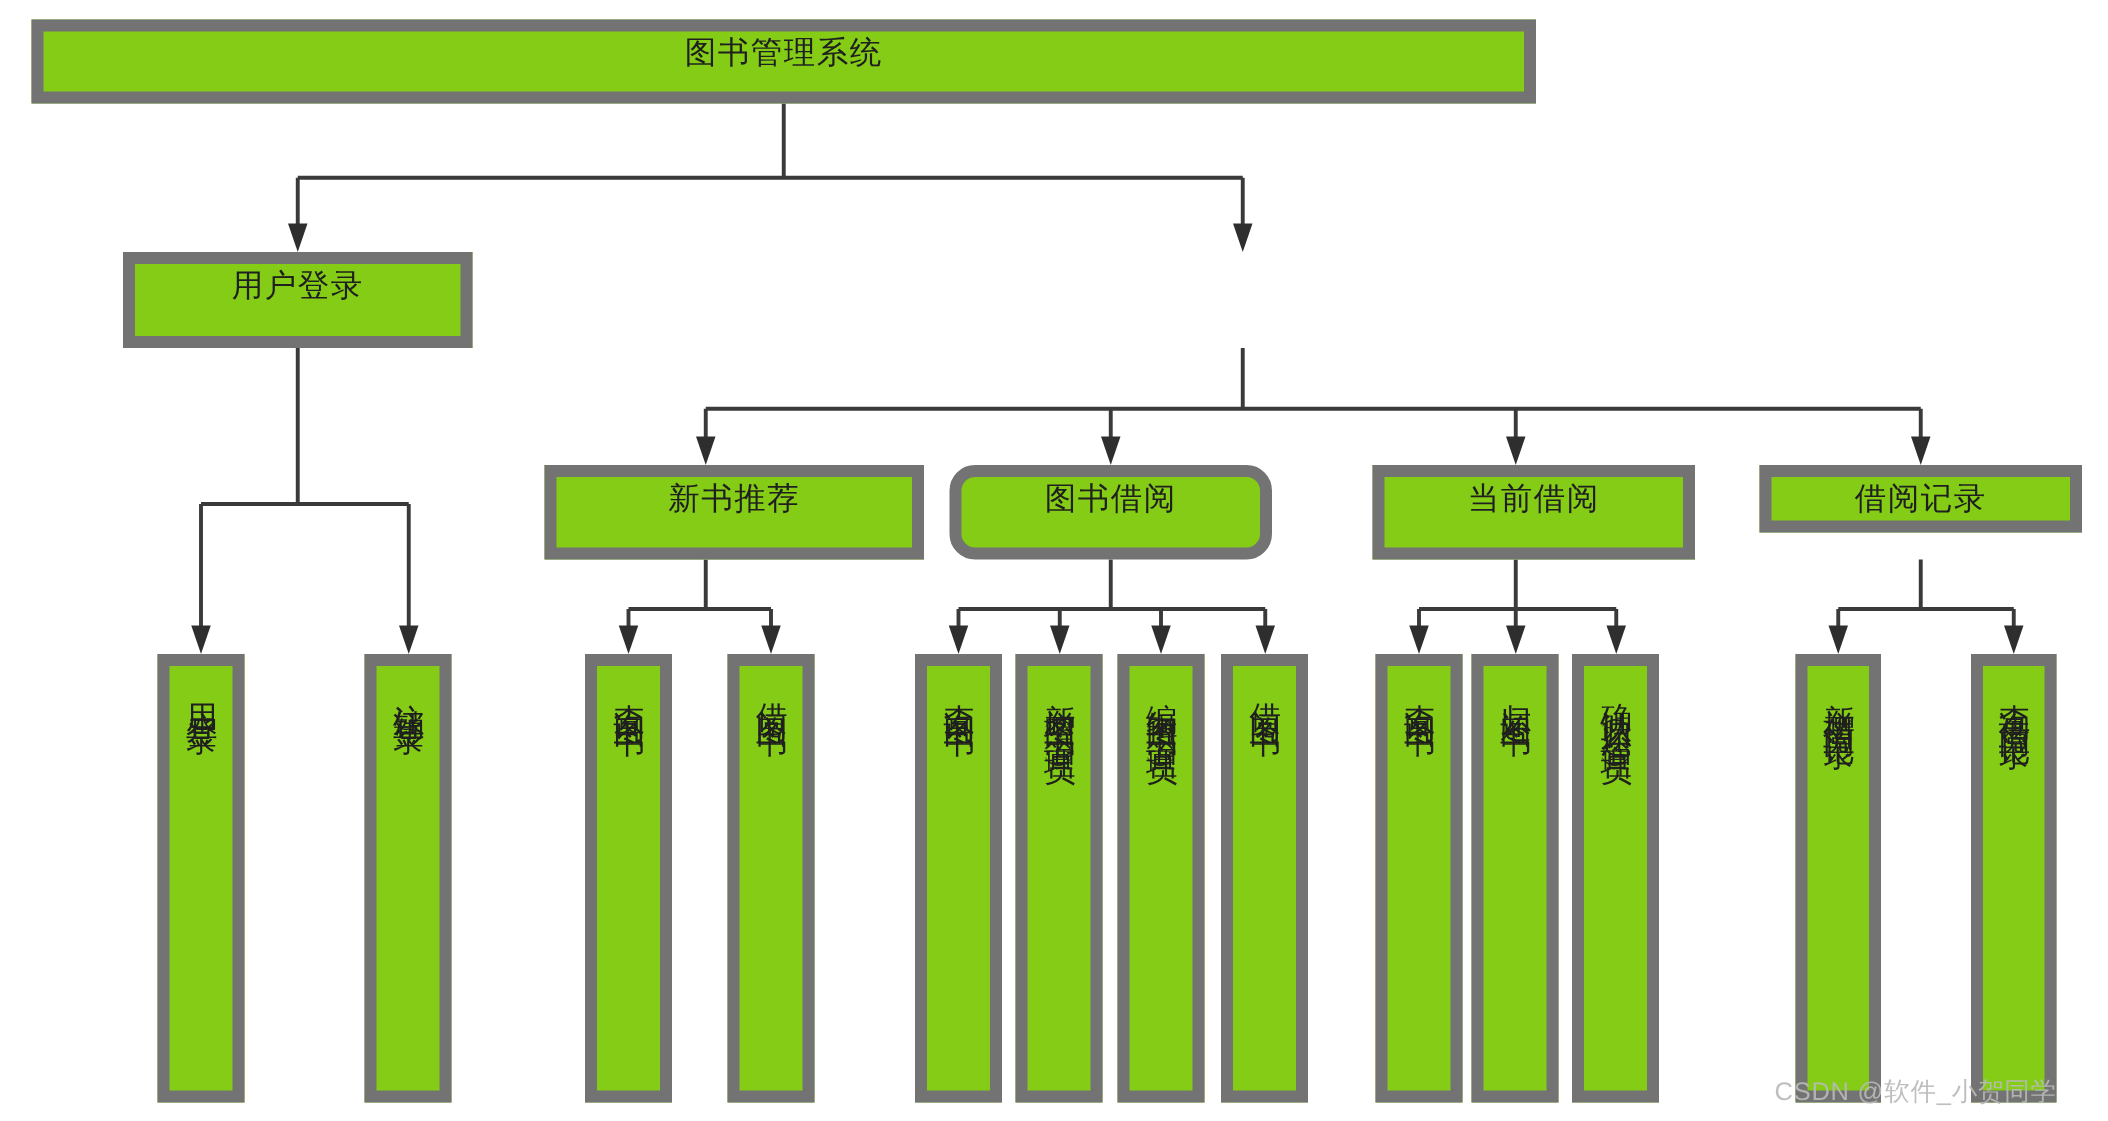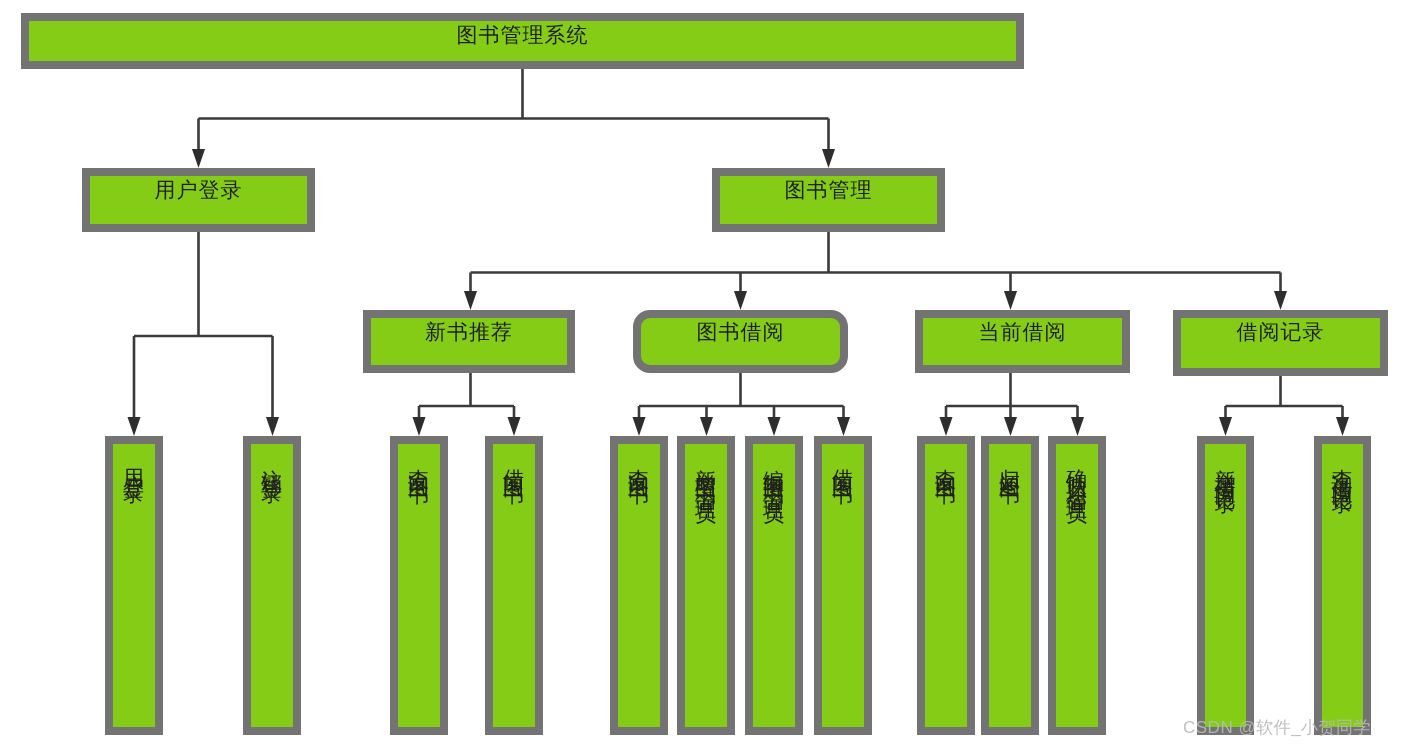--- a/index.html
+++ b/index.html
@@ -111,34 +111,31 @@
     </g>
   </svg>
 
   <div class="node" style="left:21px; top:13px; width:1003px; height:56px;">
     <span class="h-label">图书管理系统</span>
   </div>
 
   <div class="node" style="left:82px; top:168px; width:233px; height:64px;">
     <span class="h-label">用户登录</span>
   </div>
-  <div class="node" style="left:712px; top:168px; width:233px; height:64px;">
-    <span class="h-label">图书管理</span>
-  </div>
 
-  <div class="node" style="left:363px; top:310px; width:212px; height:63px;">
+  <div class="node" style="left:363px; top:310px; width:253px; height:63px;">
     <span class="h-label">新书推荐</span>
   </div>
   <div class="node" style="left:633px; top:310px; width:215px; height:63px;border-radius:17px;">
     <span class="h-label">图书借阅</span>
   </div>
   <div class="node" style="left:903px; top:310px; width:215px; height:63px;margin-left:12px;">
     <span class="h-label">当前借阅</span>
   </div>
-  <div class="node" style="left:1173px; top:310px; width:215px; height:66px;">
+  <div class="node" style="left:1173px; top:310px; width:215px; height:45px;">
     <span class="h-label">借阅记录</span>
   </div>
 
   <div class="node v-node" style="left:105px;">
     <span class="v-label">用户登录</span>
   </div>
   <div class="node v-node" style="left:243px;">
     <span class="v-label">注销登录</span>
   </div>
 

